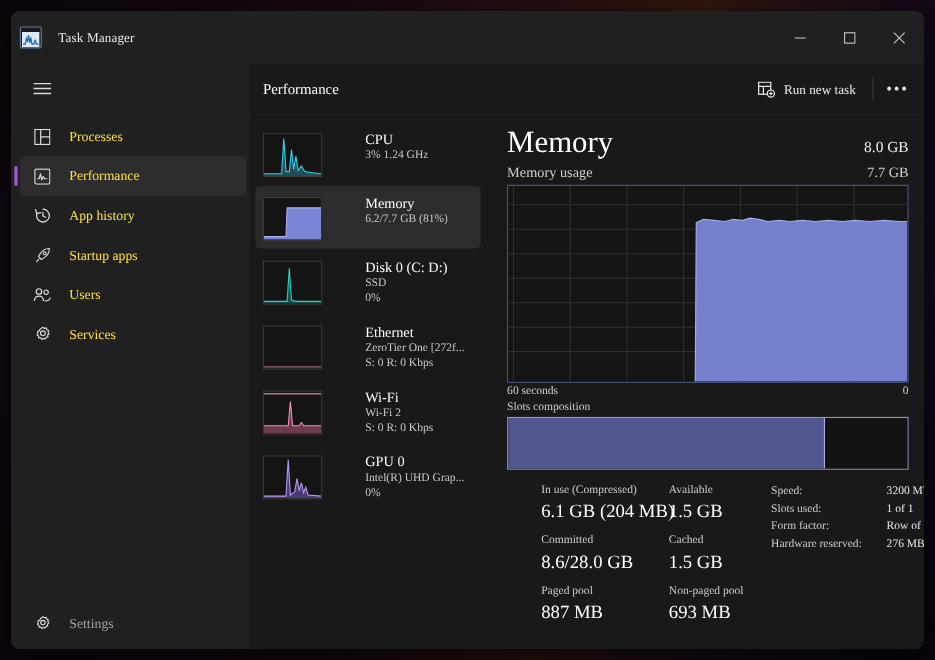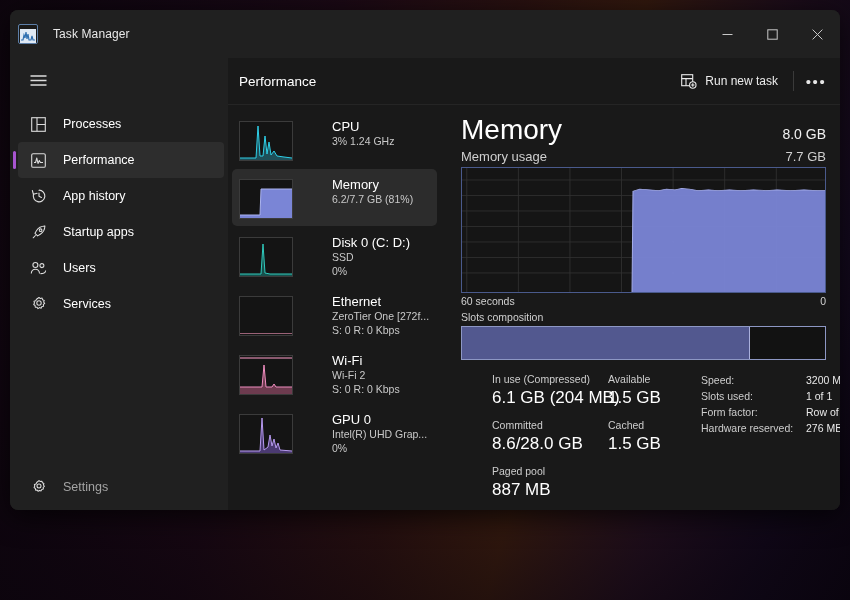--- a/index.html
+++ b/index.html
@@ -33,27 +33,28 @@
     position: absolute;
     inset: 0;
     background: radial-gradient(120% 110% at 50% 40%, rgba(10,4,12,0.55) 0%, rgba(8,3,10,0.88) 60%, rgba(5,2,8,0.96) 100%);
   }
 
   .window {
     position: absolute;
     left: 10px;
     top: 10px;
     width: 830px;
-    height: 500px;
+    height: 580px;
     background: #191919;
     border-radius: 8px;
     overflow: hidden;
     box-shadow: 0 6px 28px rgba(0,0,0,0.75);
     display: flex;
     flex-direction: column;
+    font-family: Liberation Serif, serif;
   }
 
   
   .titlebar {
     height: 48px;
     flex: 0 0 48px;
     background: #202020;
     display: flex;
     align-items: center;
     position: relative;
@@ -117,21 +118,21 @@
     padding-left: 20px;
     margin-bottom: 6px;
   }
   .nav-list { flex: 1 1 auto; }
   .nav-item {
     height: 36px;
     display: flex;
     align-items: center;
     padding-left: 20px;
     position: relative;
-    color: #ffffff;
+    color: #fde047;
     font-size: 12.5px;
   }
   .nav-item.active {
     background: #2d2d2d;
     border-radius: 4px;
     margin: 0 4px 0 8px;
     padding-left: 12px;
   }
   .nav-item.active::before {
     content: "";
@@ -685,20 +686,24 @@
                   <div class="stat-label">Cached</div>
                   <div class="stat-value">1.5 GB</div>
                 </div>
               </div>
 
               <div class="stat-row">
                 <div class="stat-cell c1">
                   <div class="stat-label">Paged pool</div>
                   <div class="stat-value">887 MB</div>
                 </div>
+                <div class="stat-cell">
+                  <div class="stat-label">Non-paged pool</div>
+                  <div class="stat-value">693 MB</div>
+                </div>
               </div>
 
             </div>
 
             <div class="stats-right">
               <div class="hw-row">
                 <span class="hw-key">Speed:</span>
                 <span class="hw-val">3200 MT/s</span>
               </div>
               <div class="hw-row">

